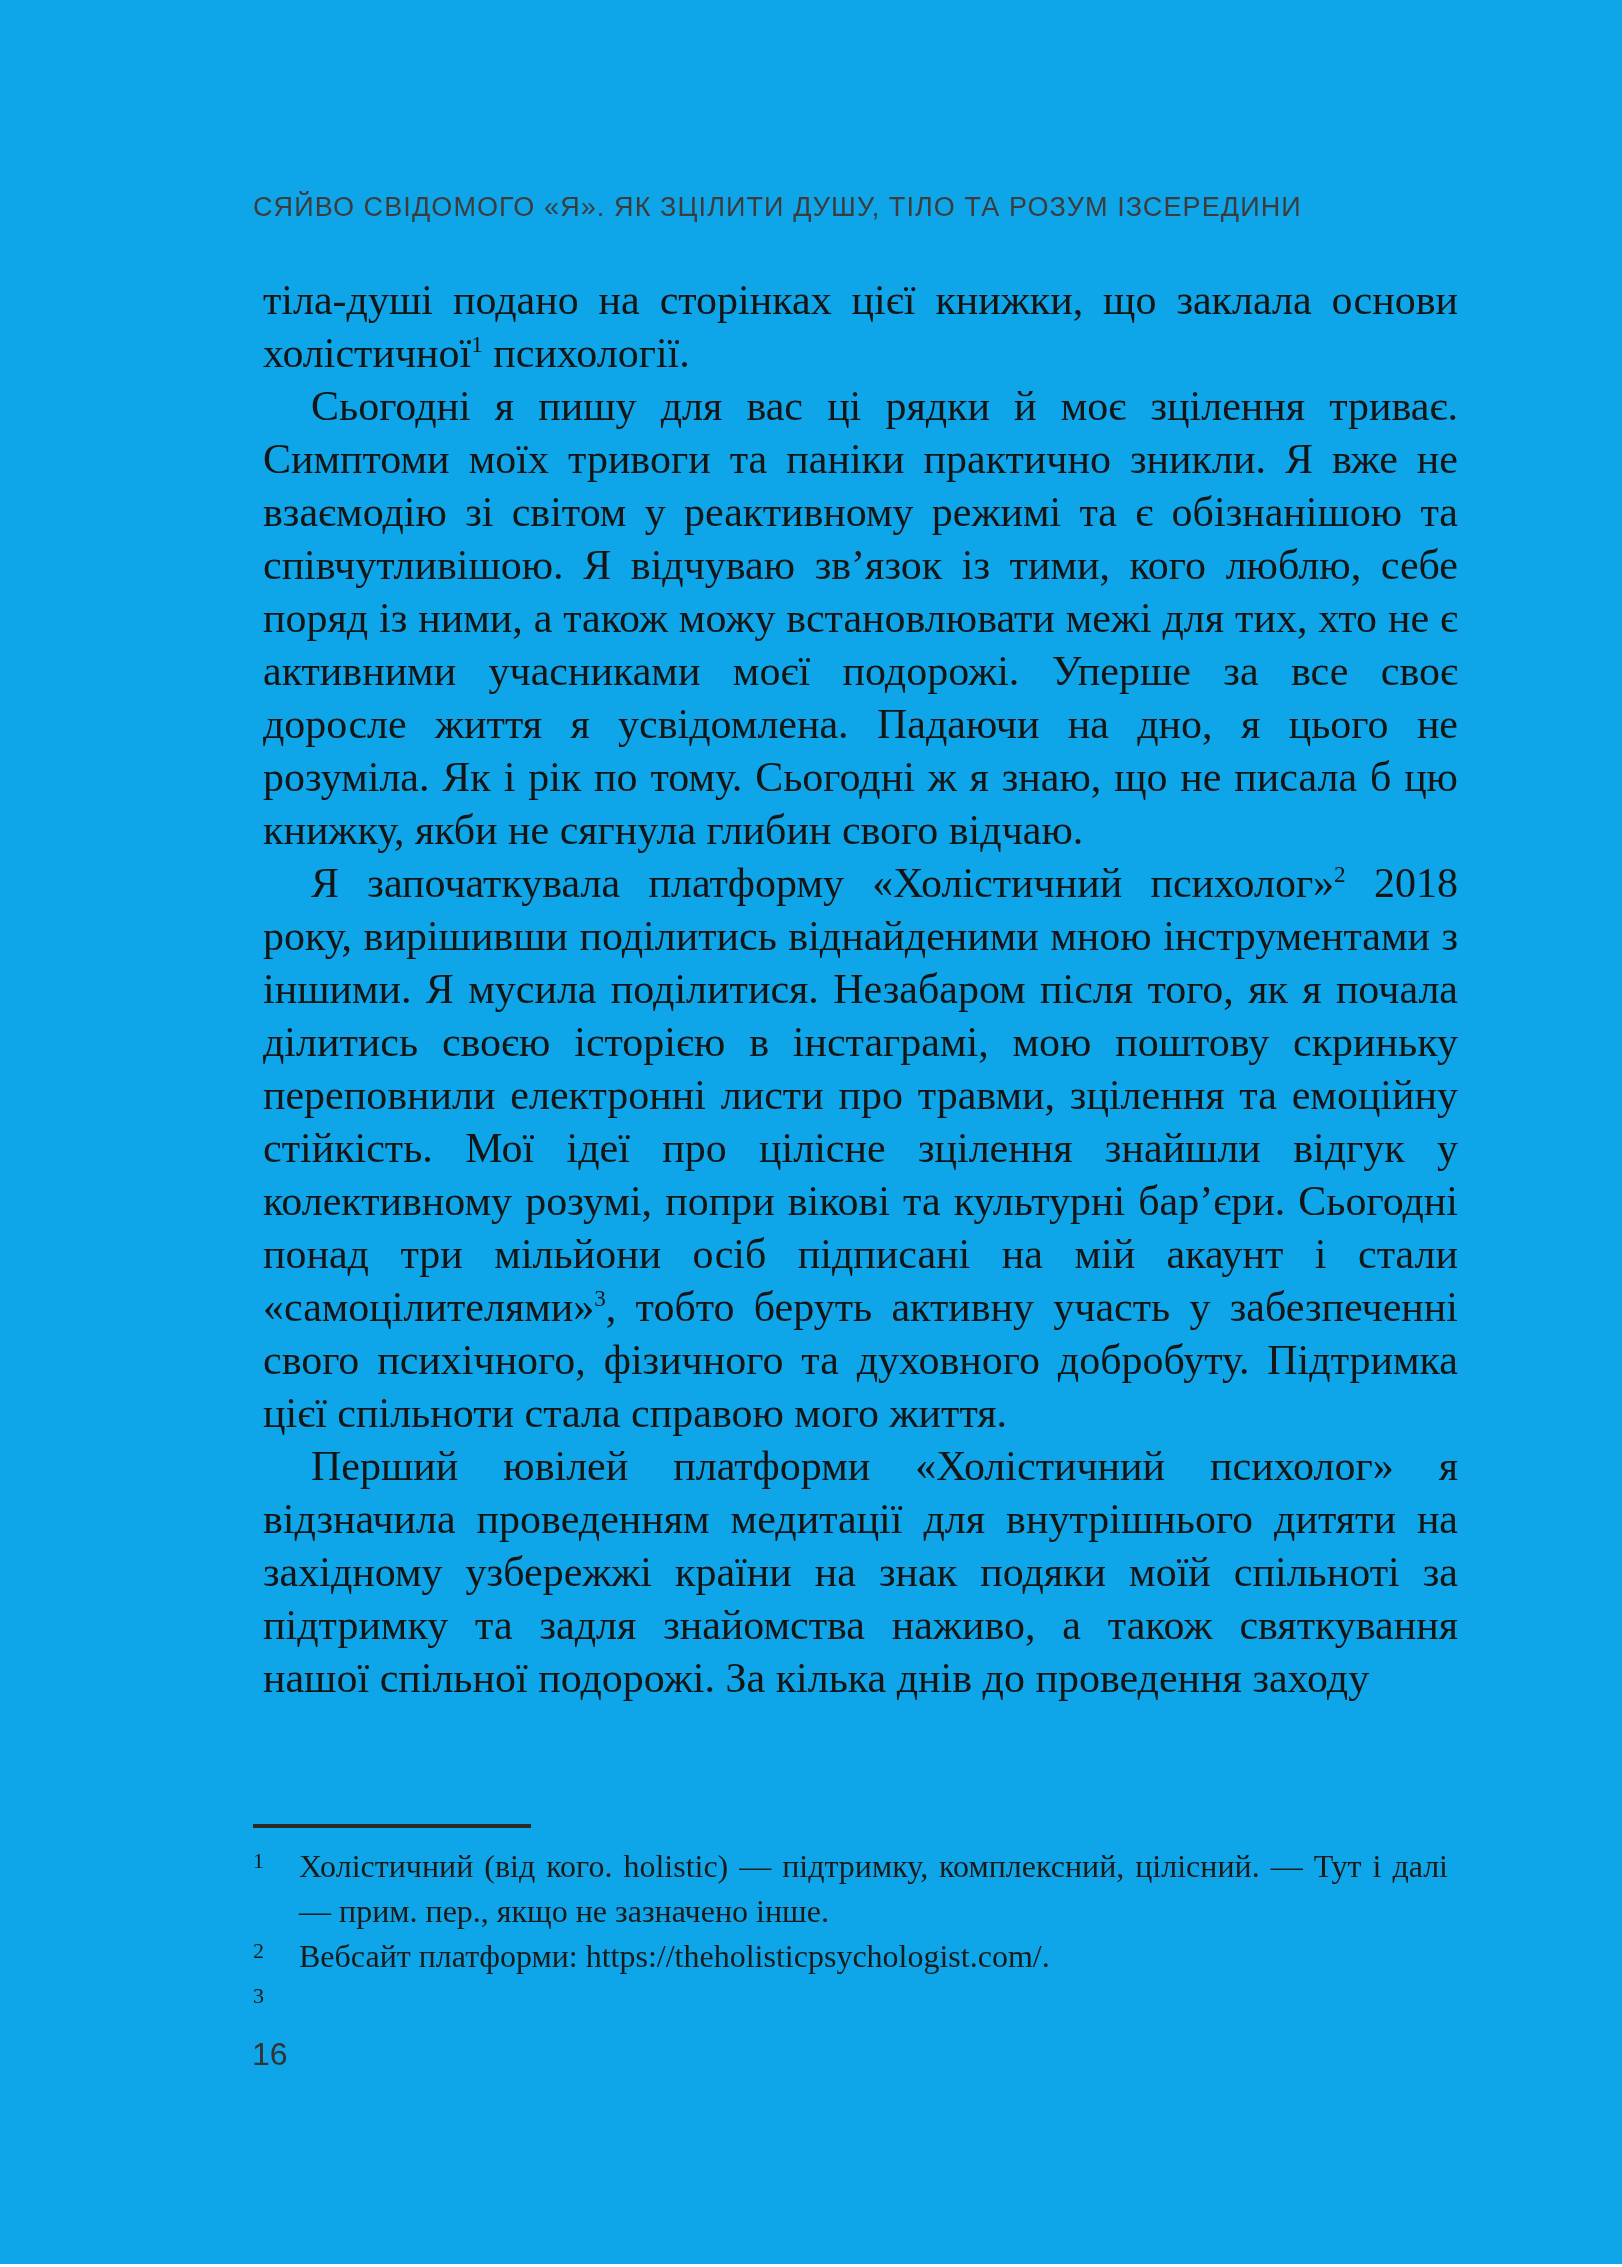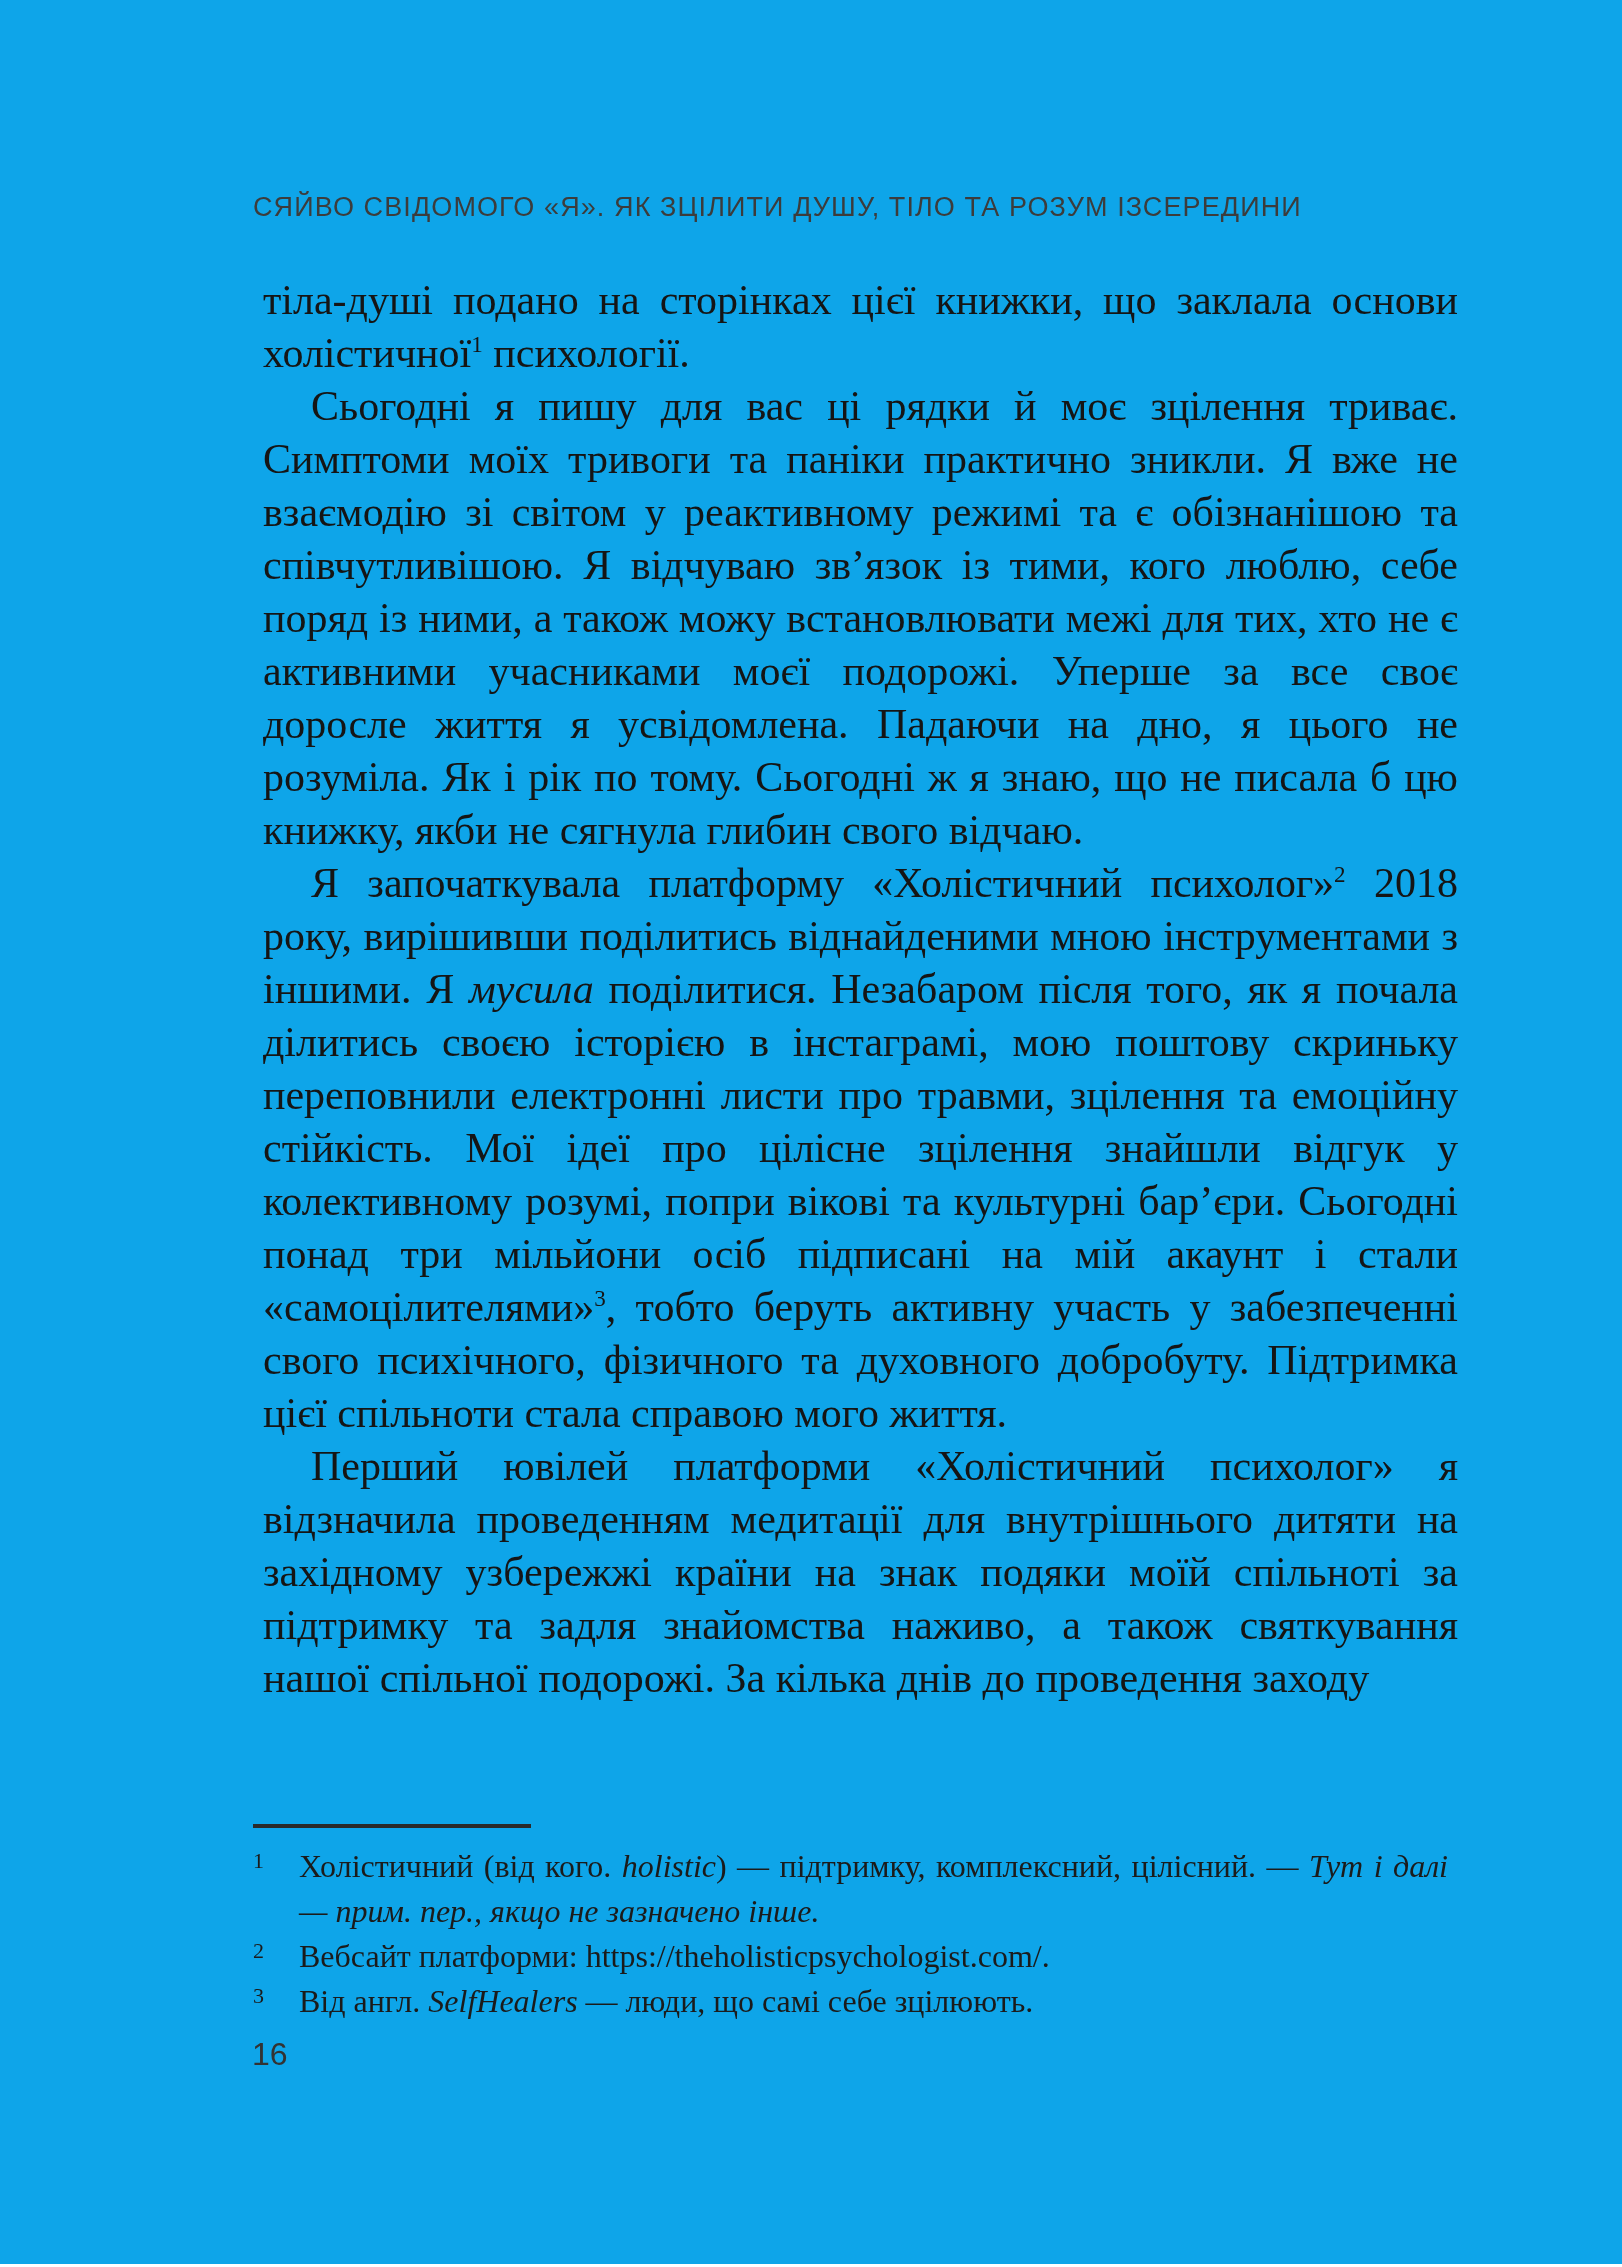--- a/index.html
+++ b/index.html
@@ -40,21 +40,20 @@
     margin-left: 10px;
   }
   .body-text p.para {
     margin: 0;
     text-indent: 48px;
   }
   .body-text p.para.no-indent {
     text-indent: 0;
   }
   .it {
-    font-style: italic;
   }
   sup {
     font-size: 0.55em;
     line-height: 0;
     vertical-align: super;
   }
   .fn-sep {
     position: absolute;
     left: 253px;
     top: 1824px;
@@ -104,18 +103,18 @@
       <p class="para"><span>Сьогодні я пишу для вас ці рядки й моє зцілення триває. Симптоми моїх тривоги та паніки практично зникли. Я вже не взаємодію зі світом у реактивному режимі та є обізнанішою та співчутливішою. Я відчуваю зв’язок із тими, кого люблю, себе поряд із ними, а також можу встановлювати межі для тих, хто не є активними учасниками моєї подорожі. Уперше за все своє доросле життя я усвідомлена. Падаючи на дно, я цього не розуміла. Як і рік по тому. Сьогодні ж я знаю, що не писала б цю книжку, якби не сягнула глибин свого відчаю.</span></p>
       <p class="para"><span>Я започаткувала платформу «Холістичний психолог»</span><sup>2</sup><span> 2018 року, вирішивши поділитись віднайденими мною інструментами з іншими. Я </span><span class="it">мусила</span><span> поділитися. Незабаром після того, як я почала ділитись своєю історією в інстаграмі, мою поштову скриньку переповнили електронні листи про травми, зцілення та емоційну стійкість. Мої ідеї про цілісне зцілення знайшли відгук у колективному розумі, попри вікові та культурні бар’єри. Сьогодні понад три мільйони осіб підписані на мій акаунт і стали «самоцілителями»</span><sup>3</sup><span>, тобто беруть активну участь у забезпеченні свого психічного, фізичного та духовного добробуту. Підтримка цієї спільноти стала справою мого життя.</span></p>
       <p class="para"><span>Перший ювілей платформи «Холістичний психолог» я відзначила проведенням медитації для внутрішнього дитяти на західному узбережжі країни на знак подяки моїй спільноті за підтримку та задля знайомства наживо, а також святкування нашої спільної подорожі. За кілька днів до проведення заходу</span></p>
     </main>
 
   <div class="fn-sep"></div>
 
   <div class="footnotes">
       <div class="footnote"><span class="fn-marker">1</span><span class="fn-text"><span>Холістичний (від кого. </span><span class="it">holistic</span><span>) — підтримку, комплексний, цілісний. — </span><span class="it">Тут і далі — прим. пер., якщо не зазначено інше.</span></span></div>
       <div class="footnote"><span class="fn-marker">2</span><span class="fn-text"><span>Вебсайт платформи: https://theholisticpsychologist.com/.</span></span></div>
-      <div class="footnote"><span class="fn-marker">3</span><span class="fn-text"><span>Від англ. </span><span class="it">SelfHealers</span><span> — люди, що самі себе зцілюють.</span></span></div>
+      <div class="footnote"><span class="fn-marker">3</span></div>
     </div>
 
   <div class="page-number">16</div>
 </div>
 
 
 </body></html>

